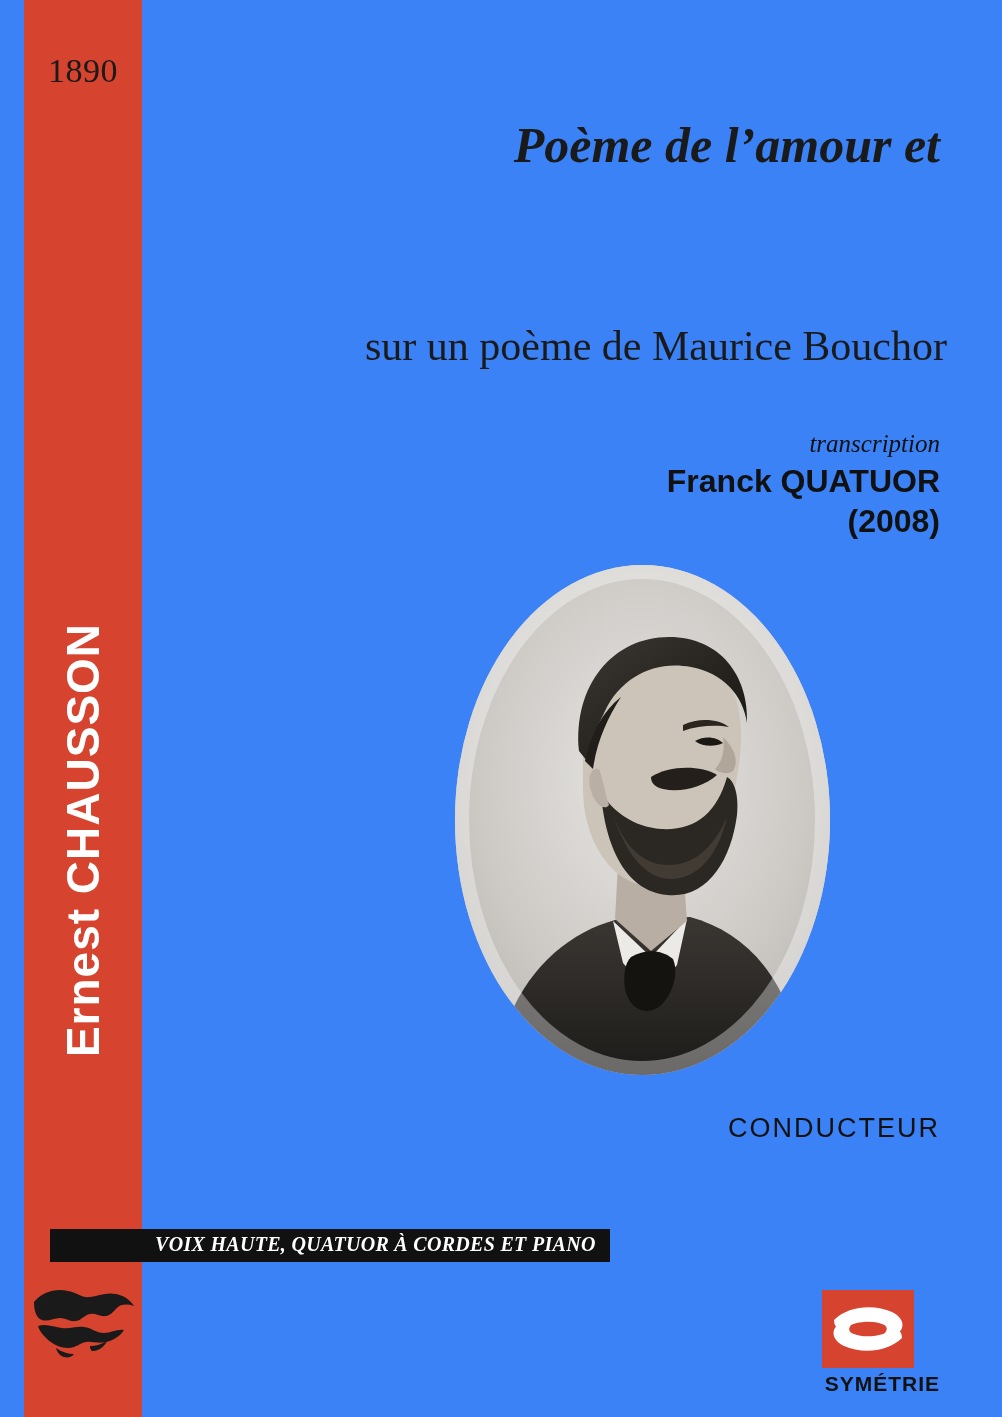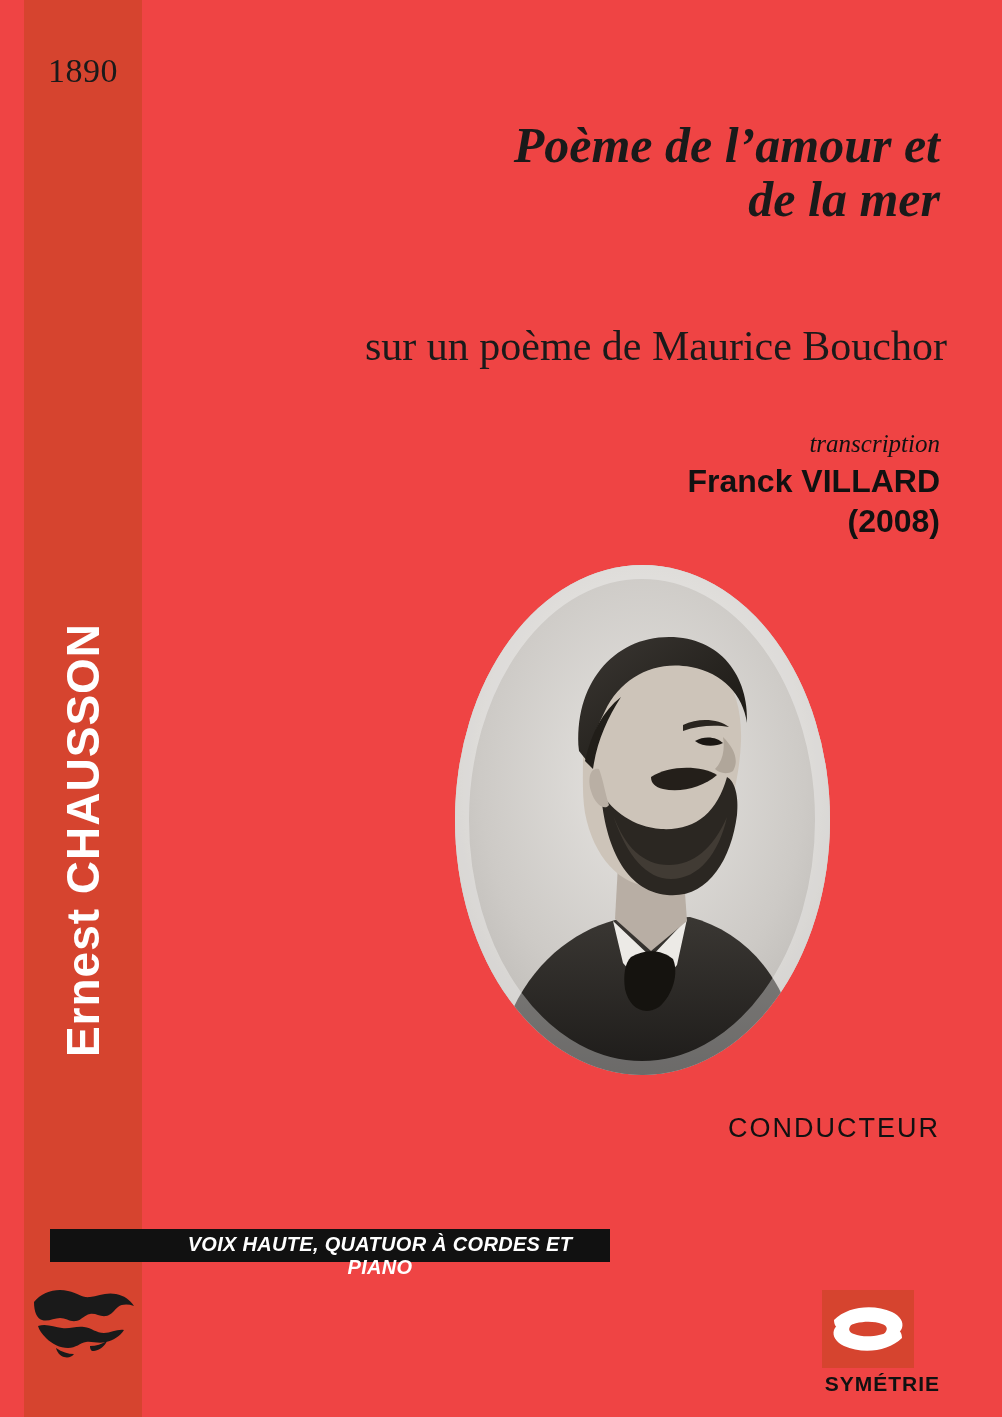--- a/index.html
+++ b/index.html
@@ -7,21 +7,21 @@
     padding: 0;
     background: #ffffff;
   }
   body {
     font-family: "Liberation Serif", serif;
   }
   .page {
     position: relative;
     width: 1002px;
     height: 1417px;
-    background: #ef4444;
+    background: #3b82f6;
     overflow: hidden;
   }
 
   
   .red-band {
     position: absolute;
     left: 24px;
     top: 0;
     width: 118px;
     height: 1417px;
@@ -161,22 +161,22 @@
     top: 1229px;
     width: 560px;
     height: 33px;
     background: #111111;
   }
   .instr-text {
     position: absolute;
     left: 155px;
     top: 1233px;
     width: 450px;
-    text-align: center;
-    font-family: Liberation Sans, sans-serif;
+    text-align: left;
+    font-family: Liberation Serif, serif;
     font-style: italic;
     font-weight: bold;
     font-size: 20px;
     color: #ffffff;
     letter-spacing: 0.3px;
   }
 
   
   .logo-box {
     position: absolute;
@@ -220,28 +220,27 @@
         <path d="M6,20 C14,10 28,6 40,9 C50,11 54,16 62,15 C70,14 78,10 88,12 C96,13.5 102,18 106,24 C100,22 94,22 90,25 C86,28 84,33 78,34 C72,35 68,31 62,32 C56,33 54,38 48,39 C42,40 38,36 32,36 C26,36 20,40 14,38 C9,36.5 6,30 6,20 Z"></path>
         <path d="M10,44 C18,41 26,45 34,46 C42,47 48,44 56,45 C64,46 68,51 76,51 C83,51 89,47 96,48 C92,54 86,58 78,60 C70,62 64,59 58,60 C52,61 48,66 40,66 C32,66 24,62 18,56 C14,52 11,48 10,44 Z"></path>
         <path d="M28,66 C34,70 40,72 46,72 C44,75 40,76 36,75 C32,74 29,70 28,66 Z"></path>
         <path d="M62,64 C68,64 74,62 79,59 C77,64 72,68 66,69 C63,69.5 62,67 62,64 Z"></path>
       </g>
     </svg>
   </div>
 
   <div class="title">
     <div>Poème de l’amour et</div>
-    <div>de la mer</div>
   </div>
 
   <div class="subtitle">sur un poème de Maurice Bouchor</div>
 
   <div class="transcription-block">
     <div class="transcription-label">transcription</div>
-    <div class="transcriber">Franck VILLARD</div>
+    <div class="transcriber">Franck QUATUOR</div>
     <div class="transcriber-year">(2008)</div>
   </div>
 
   <div class="portrait">
     <svg width="375" height="510" viewBox="0 0 375 510" xmlns="http://www.w3.org/2000/svg">
       <defs>
         <radialGradient id="bg" cx="50%" cy="42%" r="72%">
           <stop offset="0%" stop-color="#e6e4e1"></stop>
           <stop offset="60%" stop-color="#cdcac6"></stop>
           <stop offset="100%" stop-color="#b4b1ad"></stop>

